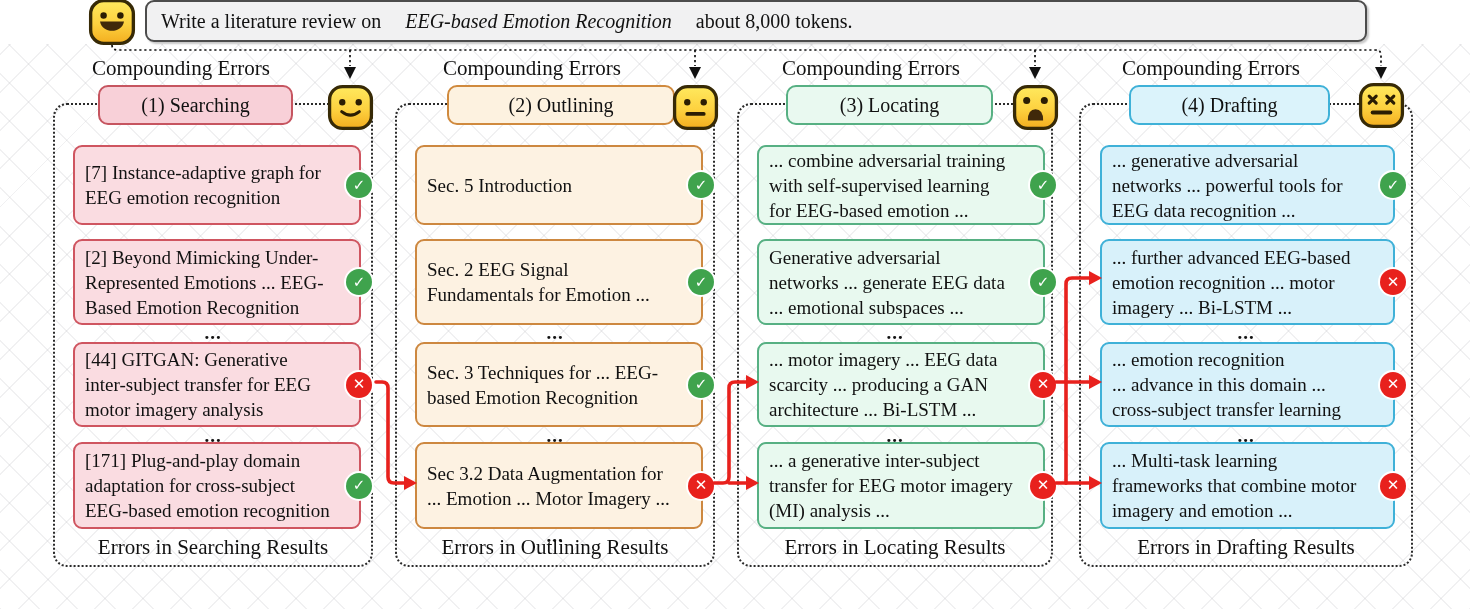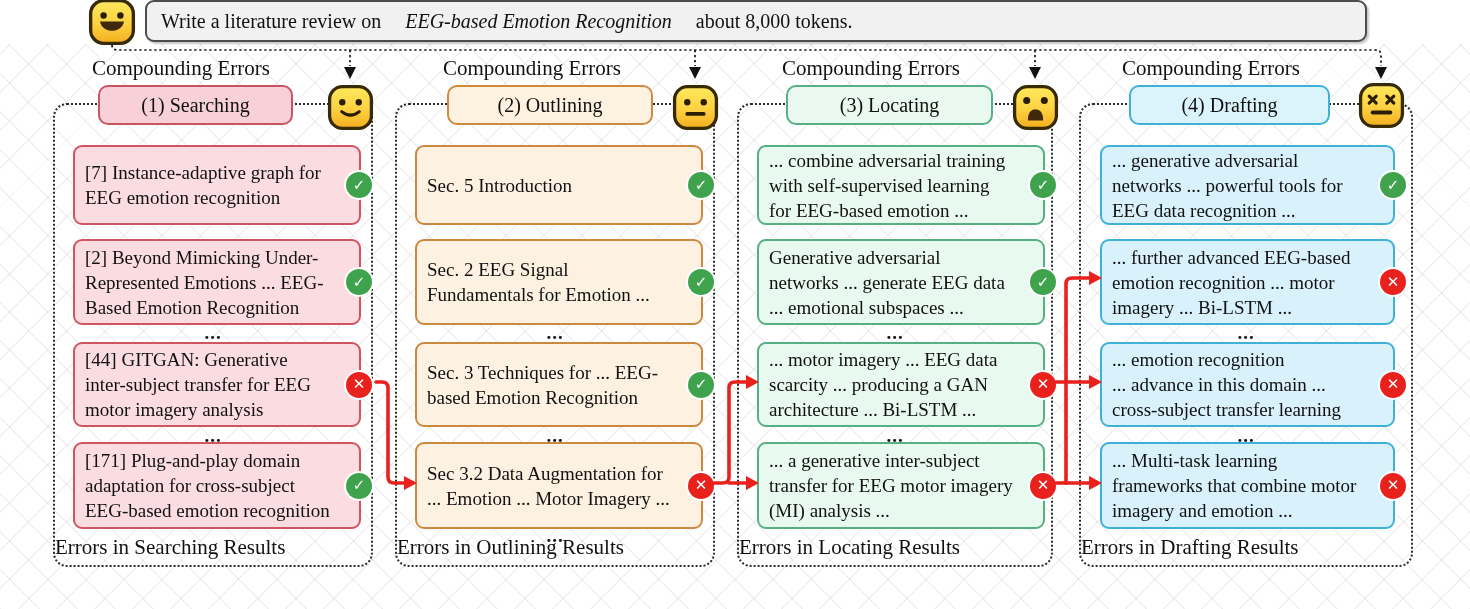--- a/index.html
+++ b/index.html
@@ -19,21 +19,21 @@
   .comp-label{position:absolute;top:56px;width:210px;text-align:left;font-size:21px;z-index:2;}
   
   .col{position:absolute;top:103px;height:464px;border:2px dotted #2a2a2a;border-radius:14px;
        box-sizing:border-box;}
   .c1{left:53px;width:320px;}  .c2{left:395px;width:320px;}
   .c3{left:737px;width:316px;} .c4{left:1079px;width:334px;}
   .stagebox{position:absolute;top:-20px;height:40px;border-radius:10px;border:2px solid;
             display:flex;align-items:center;justify-content:center;font-size:20px;
             box-sizing:border-box;z-index:4;}
   .c1 .stagebox{left:43px;width:195px;background:#f8d0d8;border-color:#c65560;}
-  .c2 .stagebox{left:50px;width:206px;background:#fdf2e0;border-color:#d08a3e;}
+  .c2 .stagebox{left:50px;width:228px;background:#fdf2e0;border-color:#d08a3e;}
   .c3 .stagebox{left:47px;width:207px;background:#e9f9f0;border-color:#57b083;}
   .c4 .stagebox{left:48px;width:201px;background:#dbf3fb;border-color:#3fb1d8;}
   .item{position:absolute;left:18px;border:2px solid;border-radius:9px;box-sizing:border-box;
         display:flex;align-items:center;padding:4px 10px;font-size:19px;line-height:25px;
         z-index:2;}
   .c1 .item,.c2 .item,.c3 .item{width:288px;}
   .c4 .item{left:19px;width:295px;}
   .c1 .item{background:#fadce1;border-color:#cf5560;}
   .c2 .item{background:#fdf2e2;border-color:#cd8840;}
   .c3 .item{background:#e8f9ef;border-color:#57b083;}
@@ -43,21 +43,21 @@
   .txt{white-space:pre-line;width:100%;}
   .u .txt{text-underline-offset:3px;}
   .badge{position:absolute;right:-13px;top:50%;margin-top:-13px;width:26px;height:26px;
          border-radius:50%;color:#fff;display:flex;align-items:center;justify-content:center;
          font-family:"DejaVu Sans",sans-serif;font-size:15px;font-weight:bold;
          box-shadow:0 0 0 2px #fff;z-index:10;}
   .pass{background:#3fa34d;} .fail{background:#e8211d;}
   .ell{position:absolute;left:0;right:0;text-align:center;font-weight:bold;font-size:19px;
        line-height:13px;letter-spacing:1px;z-index:2;}
   .e1{top:221px;} .e2{top:324px;} .e3{top:424px;}
-  .footer{position:absolute;left:0;right:0;top:430px;text-align:left;font-size:21px;z-index:2;}
+  .footer{position:absolute;left:0;right:0;top:430px;text-align:center;font-size:21px;z-index:2;}
   
   svg.overlay{position:absolute;left:0;top:0;z-index:5;pointer-events:none;}
 </style>
 </head>
 <body>
 
 <div class="stage">
 
   <svg class="emoji" style="left:88px;top:-2px" width="48" height="48" viewBox="0 0 40 40">
     <defs>

